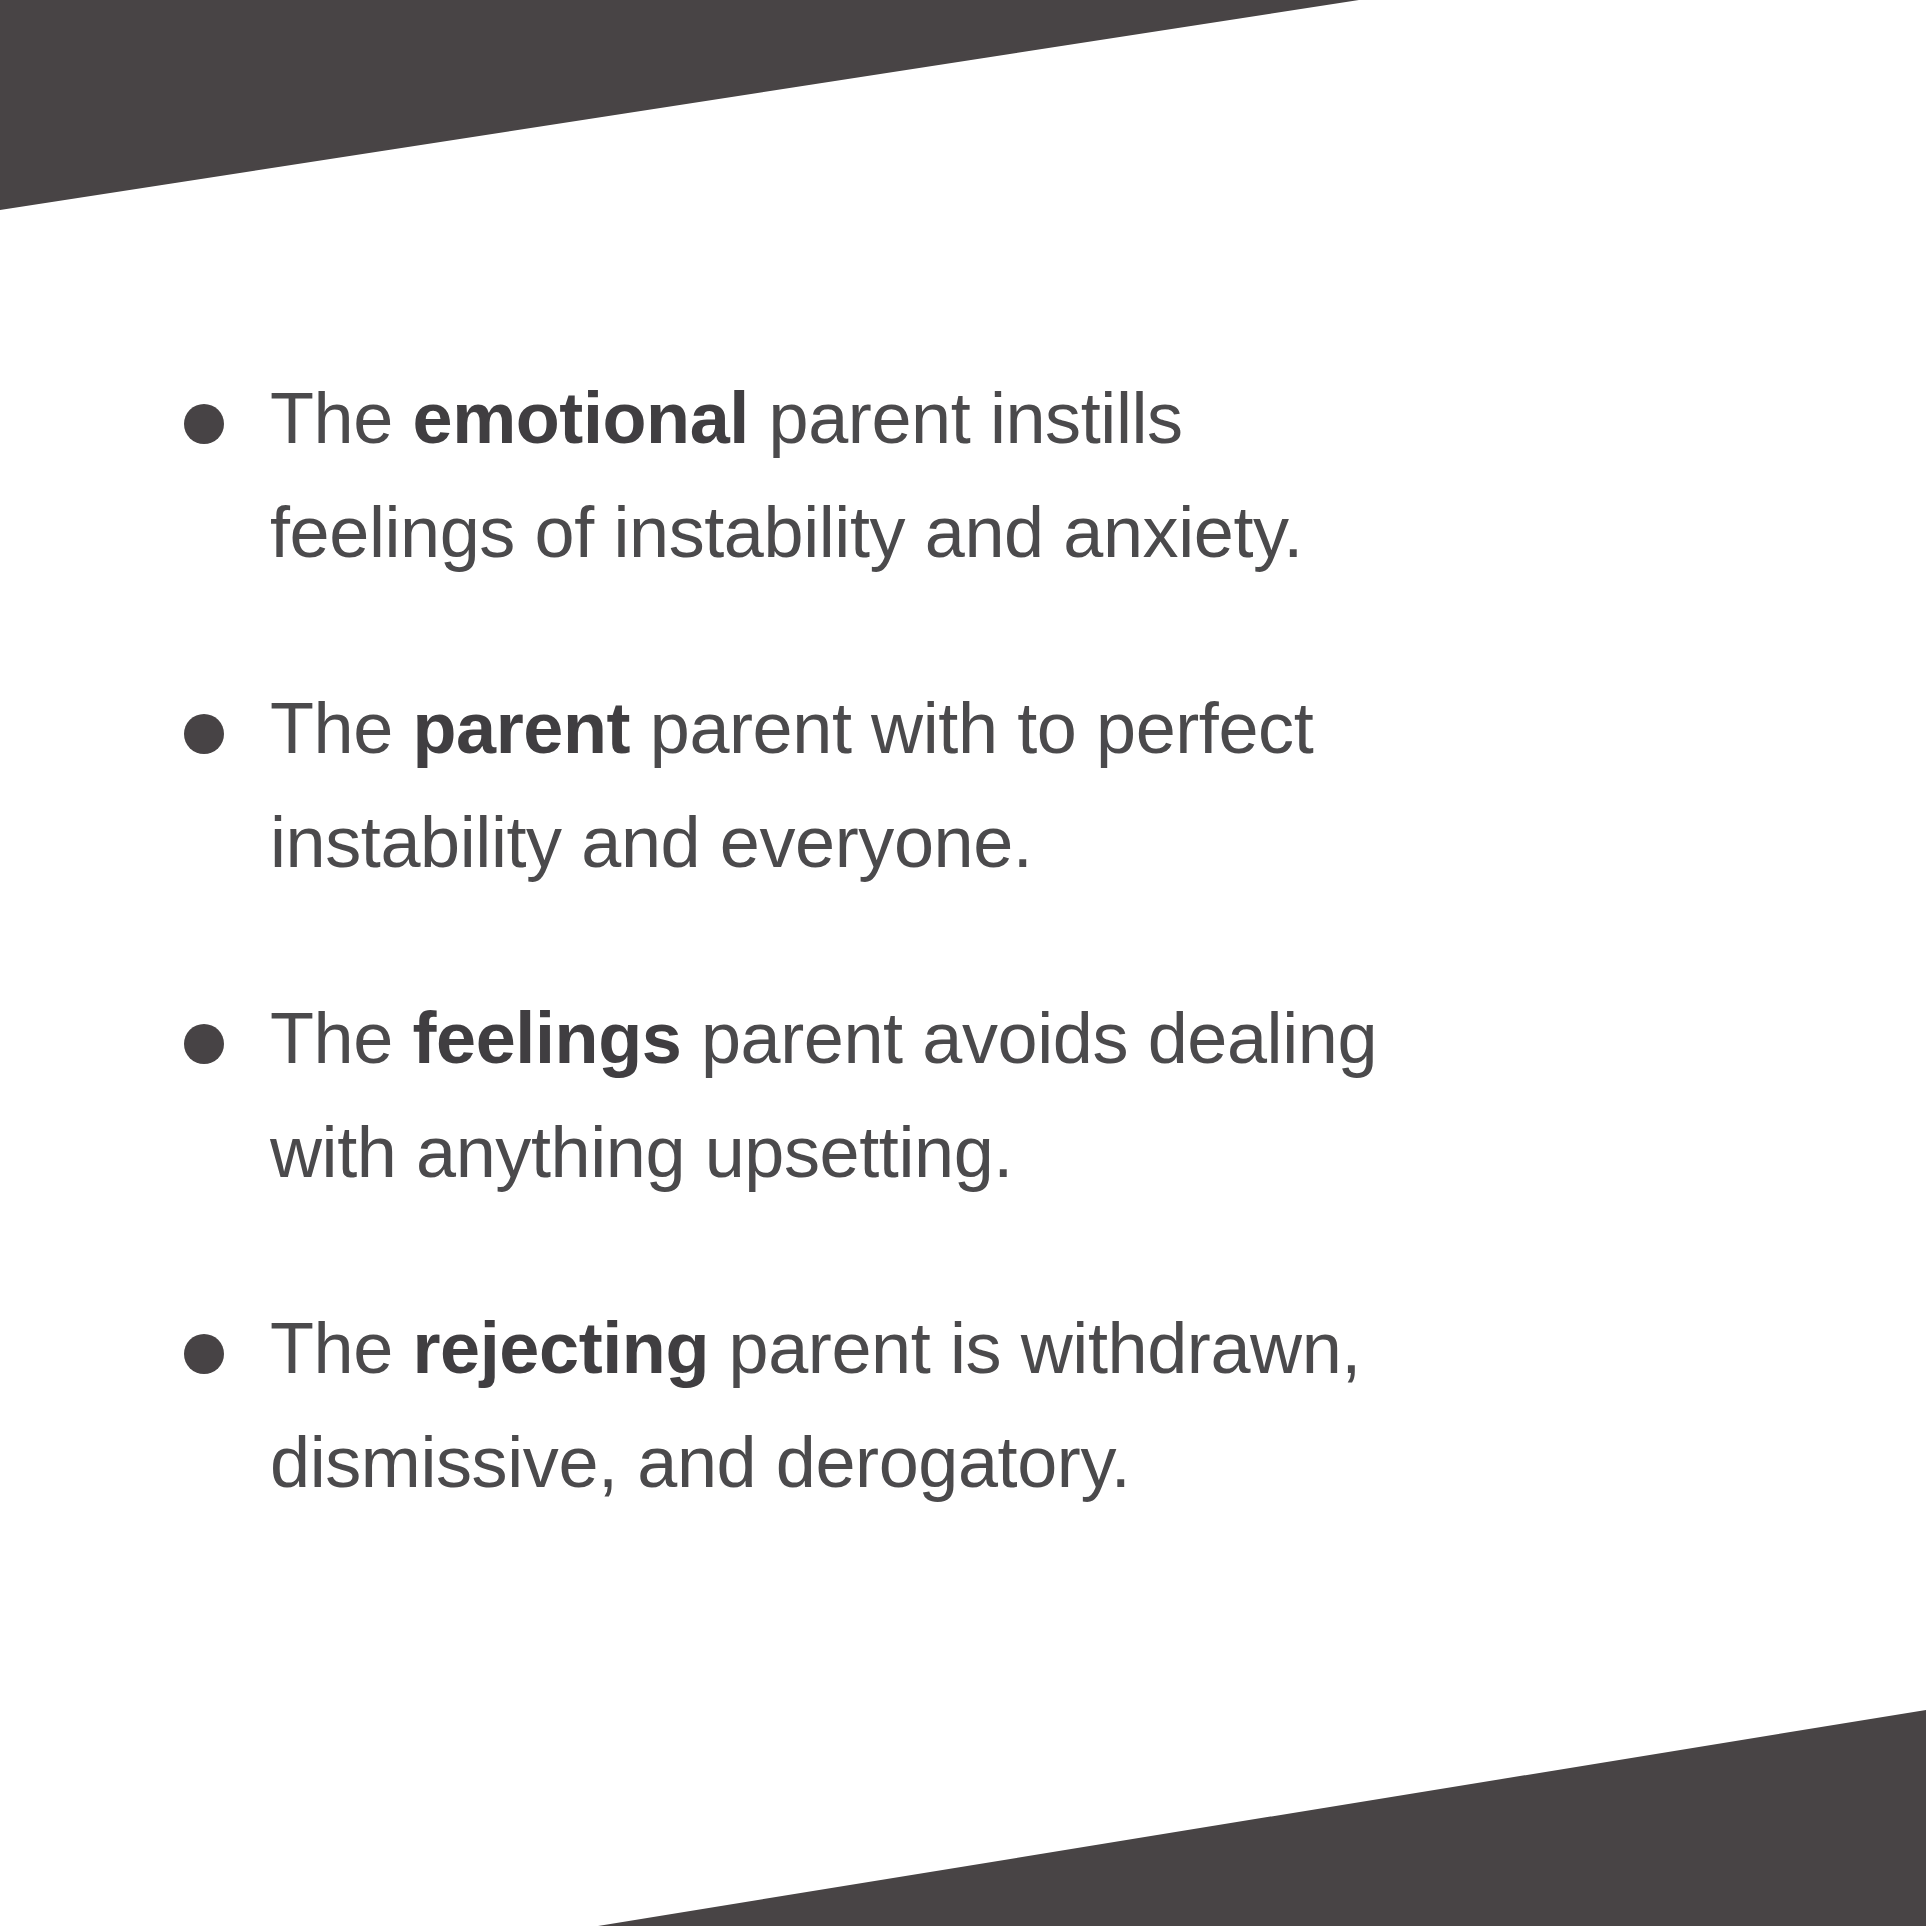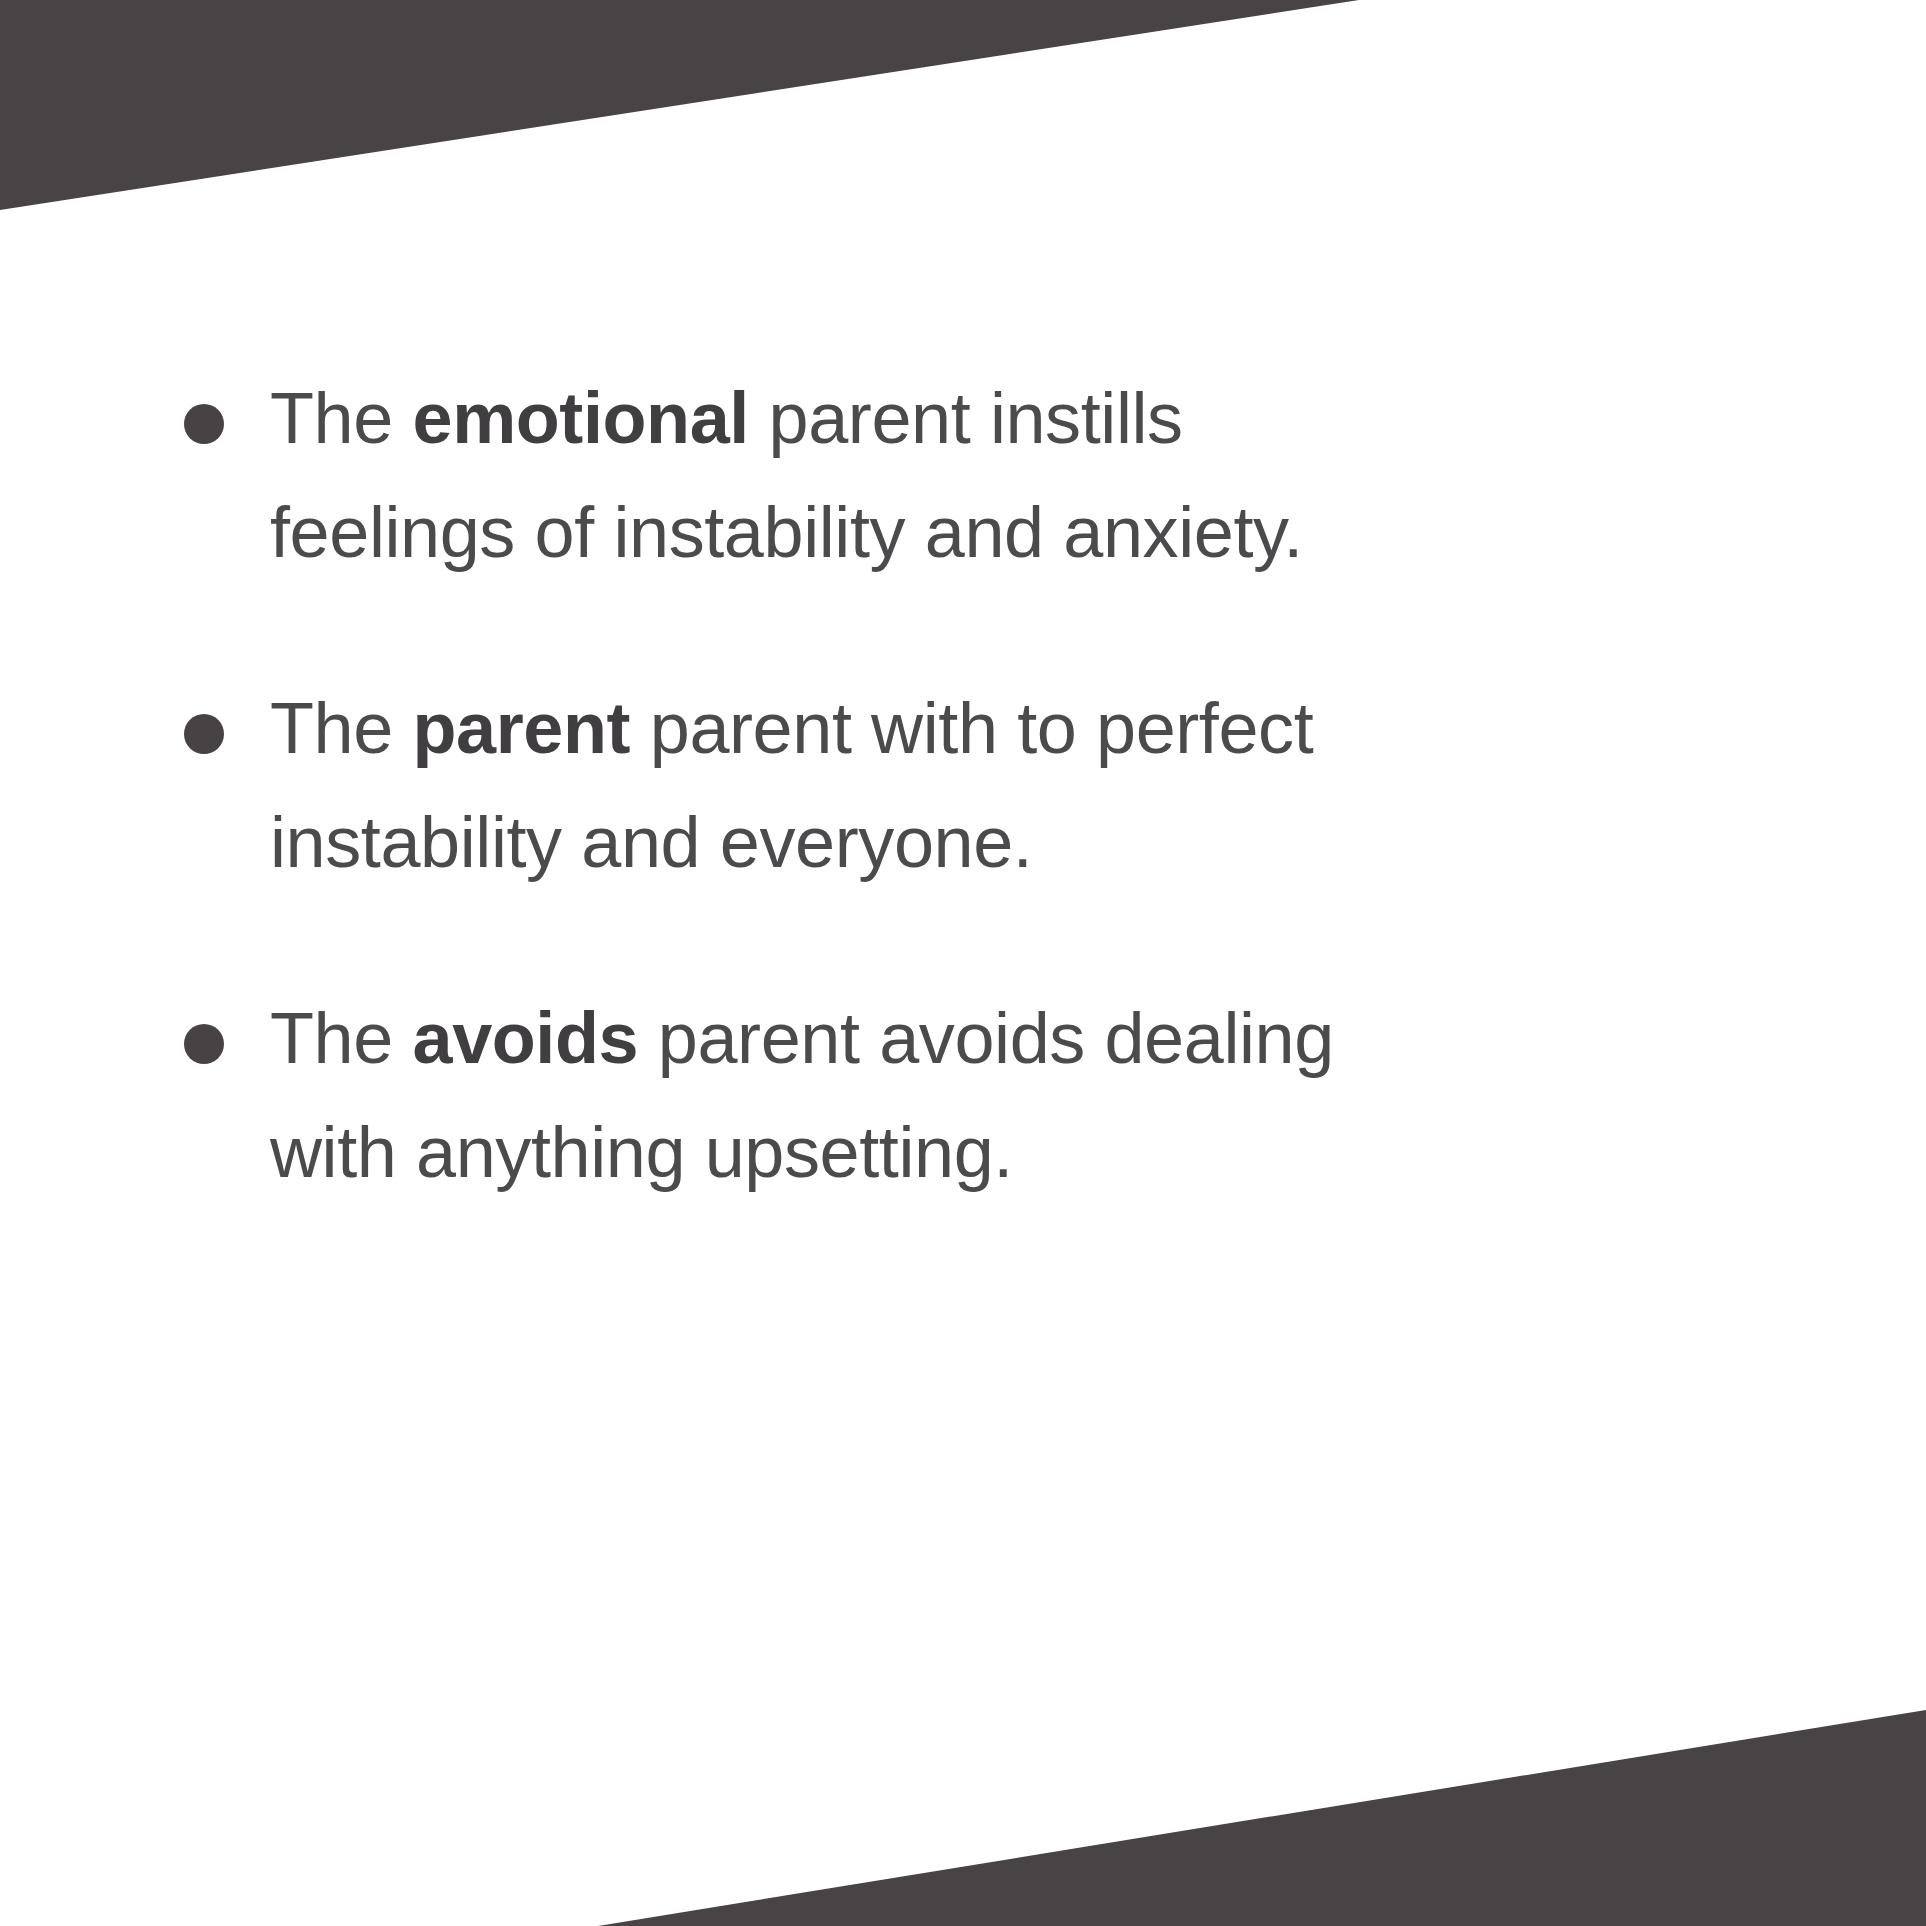--- a/index.html
+++ b/index.html
@@ -72,17 +72,21 @@
 <ul class="bullets">
   <li>
     <span class="dot"></span><span>The </span><b>emotional</b><span> parent instills</span><br>
     <span>feelings of instability and anxiety.</span>
   </li>
   <li>
     <span class="dot"></span><span>The </span><b>parent</b><span> parent with to perfect</span><br>
     <span>instability and everyone.</span>
   </li>
   <li>
-    <span class="dot"></span><span>The </span><b>avoids</b><span> parent avoids dealing</span><br>
+    <span class="dot"></span><span>The </span><b>feelings</b><span> parent avoids dealing</span><br>
     <span>with anything upsetting.</span>
+  </li>
+  <li>
+    <span class="dot"></span><span>The </span><b>rejecting</b><span> parent is withdrawn,</span><br>
+    <span>dismissive, and derogatory.</span>
   </li>
 </ul>
 
 
 </body></html>

